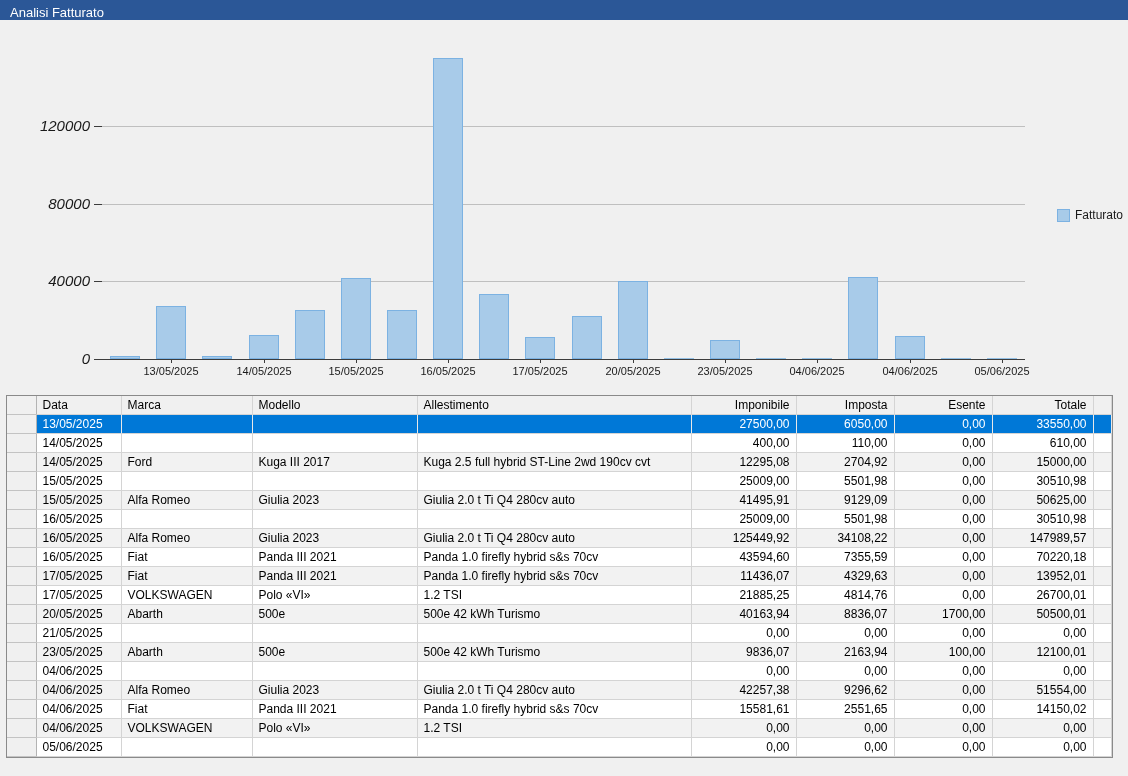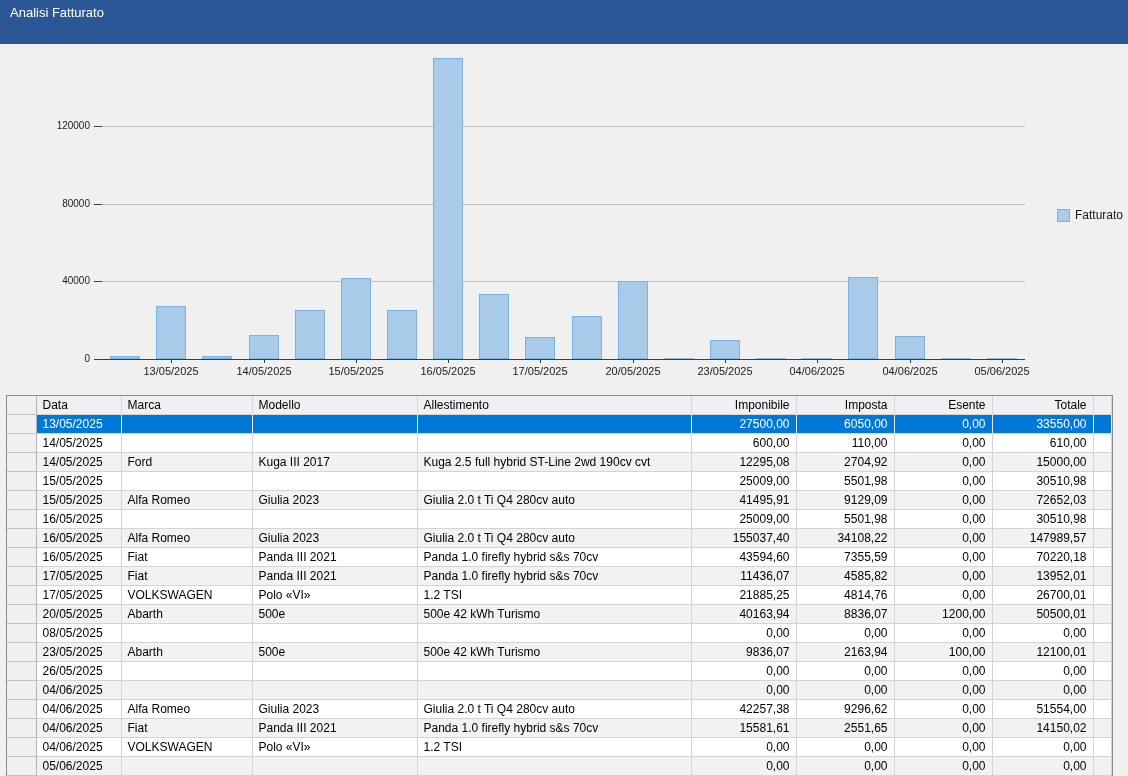--- a/index.html
+++ b/index.html
@@ -3,35 +3,35 @@
 <meta charset="utf-8">
 <style>
   html,body{margin:0;padding:0;}
   body{
     width:1128px;height:776px;overflow:hidden;position:relative;
     background:#f0f0f0;font-family:"Liberation Sans",sans-serif;
     -webkit-font-smoothing:antialiased;
   }
   
   .titlebar{
-    position:absolute;left:0;top:0;width:1128px;height:44px;
+    position:absolute;left:0;top:0;width:1128px;height:20px;
     background:#2b5797;box-sizing:border-box;
   }
   .titlebar .apptitle{
     color:#fff;font-size:13px;line-height:26px;padding-left:10px;display:block;
     white-space:nowrap;
   }
   
   #chart{position:absolute;left:0;top:26px;width:1128px;height:366px;}
   .gridline{position:absolute;height:1px;background:#bfbfbf;}
   .gridline.base{background:#3c3c3c;}
   .ytickmark{position:absolute;height:1px;width:8px;background:#3c3c3c;}
   .ylab{
-    position:absolute;width:62px;text-align:right;font-size:10px;color:#1a1a1a;
-    height:14px;line-height:14px;
+    position:absolute;width:62px;text-align:right;font-size:15px;color:#1a1a1a;
+    height:14px;line-height:14px;font-style:italic;
   }
   .bar{
     position:absolute;background:#a8cbe9;border:1px solid #7cb2e2;box-sizing:border-box;
   }
   .bar.flat{border:none;background:#93c0e5;}
   .xtickmark{position:absolute;width:1px;height:4px;background:#3c3c3c;}
   .xlab{
     position:absolute;width:84px;text-align:center;font-size:11px;color:#1a1a1a;
     height:14px;line-height:14px;
   }
@@ -171,21 +171,21 @@
           <td class="num">0,00</td>
           <td class="num">33550,00</td>
           <td></td>
         </tr>
         <tr>
           <td class="rowheader"></td>
           <td>14/05/2025</td>
           <td></td>
           <td></td>
           <td></td>
-          <td class="num">600,00</td>
+          <td class="num">400,00</td>
           <td class="num">110,00</td>
           <td class="num">0,00</td>
           <td class="num">610,00</td>
           <td></td>
         </tr>
         <tr>
           <td class="rowheader"></td>
           <td>14/05/2025</td>
           <td>Ford</td>
           <td>Kuga III 2017</td>
@@ -210,42 +210,42 @@
         </tr>
         <tr>
           <td class="rowheader"></td>
           <td>15/05/2025</td>
           <td>Alfa Romeo</td>
           <td>Giulia 2023</td>
           <td>Giulia 2.0 t Ti Q4 280cv auto</td>
           <td class="num">41495,91</td>
           <td class="num">9129,09</td>
           <td class="num">0,00</td>
-          <td class="num">72652,03</td>
+          <td class="num">50625,00</td>
           <td></td>
         </tr>
         <tr>
           <td class="rowheader"></td>
           <td>16/05/2025</td>
           <td></td>
           <td></td>
           <td></td>
           <td class="num">25009,00</td>
           <td class="num">5501,98</td>
           <td class="num">0,00</td>
           <td class="num">30510,98</td>
           <td></td>
         </tr>
         <tr>
           <td class="rowheader"></td>
           <td>16/05/2025</td>
           <td>Alfa Romeo</td>
           <td>Giulia 2023</td>
           <td>Giulia 2.0 t Ti Q4 280cv auto</td>
-          <td class="num">155037,40</td>
+          <td class="num">125449,92</td>
           <td class="num">34108,22</td>
           <td class="num">0,00</td>
           <td class="num">147989,57</td>
           <td></td>
         </tr>
         <tr>
           <td class="rowheader"></td>
           <td>16/05/2025</td>
           <td>Fiat</td>
           <td>Panda III 2021</td>
@@ -256,21 +256,21 @@
           <td class="num">70220,18</td>
           <td></td>
         </tr>
         <tr>
           <td class="rowheader"></td>
           <td>17/05/2025</td>
           <td>Fiat</td>
           <td>Panda III 2021</td>
           <td>Panda 1.0 firefly hybrid s&amp;s 70cv</td>
           <td class="num">11436,07</td>
-          <td class="num">4585,82</td>
+          <td class="num">4329,63</td>
           <td class="num">0,00</td>
           <td class="num">13952,01</td>
           <td></td>
         </tr>
         <tr>
           <td class="rowheader"></td>
           <td>17/05/2025</td>
           <td>VOLKSWAGEN</td>
           <td>Polo «VI»</td>
           <td>1.2 TSI</td>
@@ -281,27 +281,27 @@
           <td></td>
         </tr>
         <tr>
           <td class="rowheader"></td>
           <td>20/05/2025</td>
           <td>Abarth</td>
           <td>500e</td>
           <td>500e 42 kWh Turismo</td>
           <td class="num">40163,94</td>
           <td class="num">8836,07</td>
-          <td class="num">1200,00</td>
+          <td class="num">1700,00</td>
           <td class="num">50500,01</td>
           <td></td>
         </tr>
         <tr>
           <td class="rowheader"></td>
-          <td>08/05/2025</td>
+          <td>21/05/2025</td>
           <td></td>
           <td></td>
           <td></td>
           <td class="num">0,00</td>
           <td class="num">0,00</td>
           <td class="num">0,00</td>
           <td class="num">0,00</td>
           <td></td>
         </tr>
         <tr>
@@ -311,32 +311,20 @@
           <td>500e</td>
           <td>500e 42 kWh Turismo</td>
           <td class="num">9836,07</td>
           <td class="num">2163,94</td>
           <td class="num">100,00</td>
           <td class="num">12100,01</td>
           <td></td>
         </tr>
         <tr>
           <td class="rowheader"></td>
-          <td>26/05/2025</td>
-          <td></td>
-          <td></td>
-          <td></td>
-          <td class="num">0,00</td>
-          <td class="num">0,00</td>
-          <td class="num">0,00</td>
-          <td class="num">0,00</td>
-          <td></td>
-        </tr>
-        <tr>
-          <td class="rowheader"></td>
           <td>04/06/2025</td>
           <td></td>
           <td></td>
           <td></td>
           <td class="num">0,00</td>
           <td class="num">0,00</td>
           <td class="num">0,00</td>
           <td class="num">0,00</td>
           <td></td>
         </tr>

